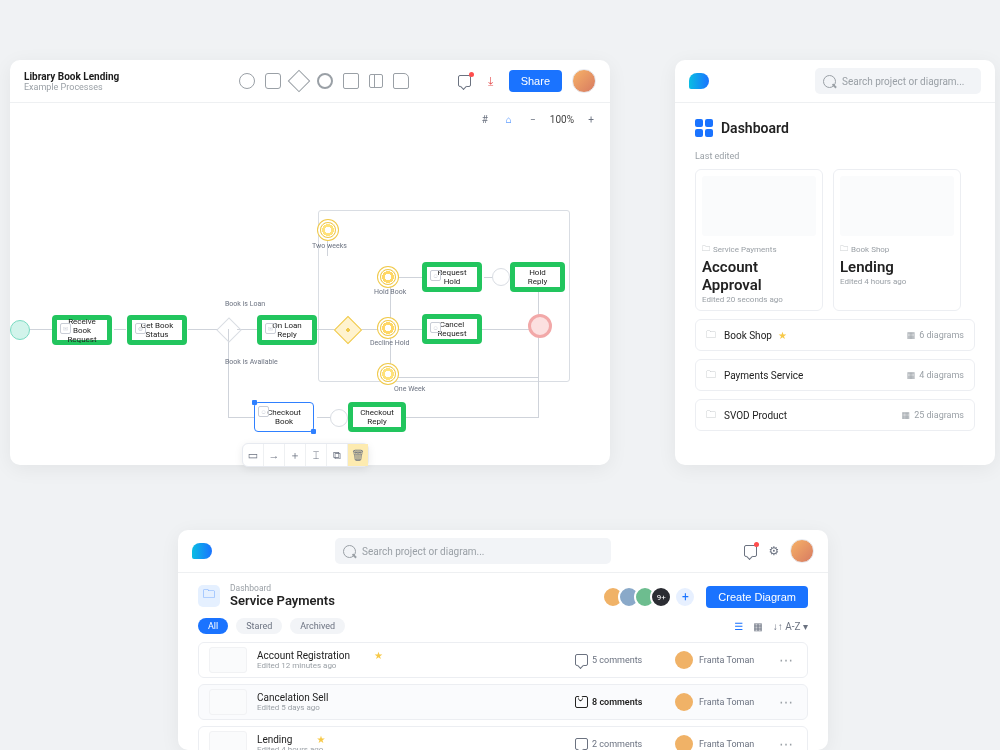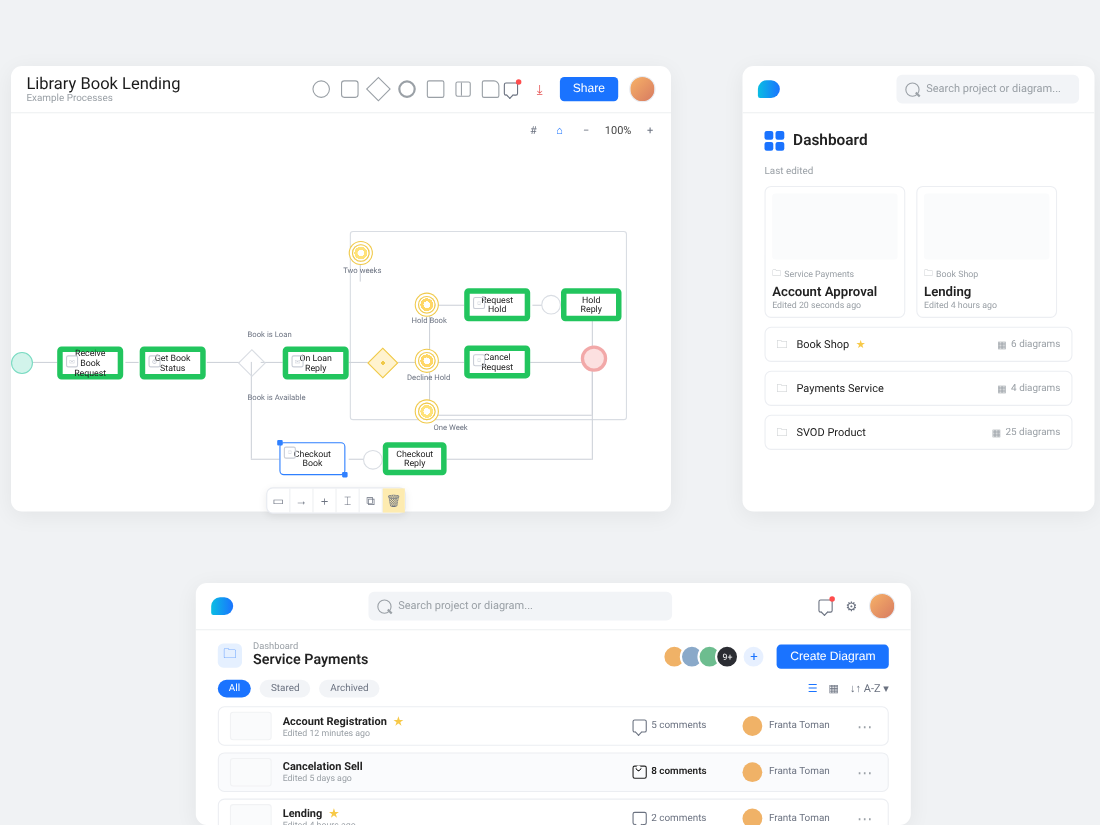--- a/index.html
+++ b/index.html
@@ -1,21 +1,21 @@
 <!DOCTYPE html>
 <html><head>
 <meta charset="utf-8">
 <style>
 html,body{margin:0;padding:0;width:1000px;height:750px;background:#f0f2f4;font-family:-apple-system,BlinkMacSystemFont,'Segoe UI',Roboto,sans-serif;font-size:12px;color:#222;position:relative;overflow:hidden}
 .panel{background:#fff;border-radius:10px;box-shadow:0 4px 20px rgba(0,0,0,.06);position:absolute}
 
 #editor{left:10px;top:60px;width:600px;height:405px}
 .ed-header{display:flex;align-items:center;height:42px;padding:0 14px;border-bottom:1px solid #eef0f2}
 .ed-title{display:flex;flex-direction:column}
-.ed-h1{font-size:15px;font-weight:400;color:#1b1b1b}
+.ed-h1{font-size:10px;font-weight:700;color:#1b1b1b}
 .ed-sub{font-size:9px;color:#9aa0a6}
 .ed-shapes{display:flex;gap:10px;margin-left:120px;align-items:center}
 .ed-shapes span{width:14px;height:14px;display:inline-block;position:relative}
 .sh-circ{border:1.4px solid #9aa0a6;border-radius:50%}
 .sh-rnd{border:1.4px solid #9aa0a6;border-radius:3px}
 .sh-diam{border:1.4px solid #9aa0a6;transform:rotate(45deg);width:10px;height:10px} 
 .sh-sq{border:1.4px solid #9aa0a6;border-radius:2px}
 .sh-pane{border:1.4px solid #9aa0a6;border-radius:2px;box-sizing:border-box}
 .sh-pane::after{content:'';position:absolute;left:4px;top:0;bottom:0;border-left:1.4px solid #9aa0a6}
 .sh-doc{border:1.4px solid #9aa0a6;border-radius:2px;border-top-right-radius:5px}
@@ -59,21 +59,21 @@
 .search-box{margin-left:auto;display:flex;align-items:center;gap:6px;background:#f2f4f7;border-radius:5px;padding:4px 8px;font-size:10px;color:#9aa0a6;width:150px;height:18px}
 .dh-body{padding:16px 20px 0}
 .dh-title{display:flex;align-items:center;gap:8px;font-size:14px;font-weight:600}
 .dh-grid-ic{width:18px;height:18px;display:inline-grid;grid-template-columns:1fr 1fr;grid-template-rows:1fr 1fr;gap:2px}
 .dh-grid-ic i{background:#1a73ff;border-radius:2px}
 .sec-lbl{font-size:9px;color:#9aa0a6;margin-top:14px}
 .dh-cards{display:flex;gap:10px;margin-top:8px}
 .dh-card{width:128px;border:1px solid #eceef2;border-radius:6px;padding:6px;box-sizing:border-box}
 .dh-thumb{height:60px;background:#fafbfc;border-radius:3px;margin-bottom:6px;position:relative;overflow:hidden}
 .dh-card-meta{font-size:8px;color:#9aa0a6;display:flex;align-items:center;gap:3px}
-.dh-card-name{font-size:12px;font-weight:600;margin-top:2px}
+.dh-card-name{font-size:15px;font-weight:600;margin-top:2px}
 .dh-card-time{font-size:8px;color:#9aa0a6;margin-top:1px}
 .dh-ptitle{font-size:10px;font-weight:600;margin-top:18px;display:flex;align-items:center;gap:6px}
 .chip{background:#eef0f3;color:#6b7280;font-size:9px;border-radius:8px;padding:1px 5px}
 .proj-list{margin-top:8px;display:flex;flex-direction:column;gap:8px}
 .proj-row{border:1px solid #eceef2;border-radius:6px;height:30px;display:flex;align-items:center;padding:0 10px;font-size:10px;cursor:pointer}
 .proj-row .count{margin-left:auto;font-size:9px;color:#9aa0a6;display:flex;align-items:center;gap:4px}
 .star{color:#f7c948}
 
 #proj{left:178px;top:530px;width:650px;height:220px;overflow:hidden}
 .pr-header{height:42px;display:flex;align-items:center;padding:0 14px;border-bottom:1px solid #eef0f2}
@@ -88,21 +88,21 @@
 .add-circ{width:18px;height:18px;border-radius:50%;background:#e7f0ff;color:#1a73ff;display:flex;align-items:center;justify-content:center;margin-left:4px;font-size:12px;cursor:pointer}
 .tabs{display:flex;gap:8px;padding:10px 20px 0;align-items:center}
 .tab{font-size:9px;color:#6b7280;background:#f2f4f7;border-radius:10px;padding:3px 10px;cursor:pointer}
 .tab.active{background:#1a73ff;color:#fff}
 .view-ctl{margin-left:auto;display:flex;gap:10px;align-items:center;color:#6b7280;font-size:10px}
 .diag-list{padding:8px 20px 0;display:flex;flex-direction:column;gap:6px}
 .diag-row{border:1px solid #eceef2;border-radius:6px;height:34px;display:flex;align-items:center;padding:0 10px;font-size:10px}
 .diag-row.hi{background:#fafbfd}
 .diag-thumb{width:36px;height:24px;background:#fafbfc;border-radius:3px;margin-right:10px;border:1px solid #f1f2f4}
 .diag-meta{display:flex;flex-direction:column}
-.diag-name{font-weight:700;font-size:10px;display:flex;align-items:flex-end;gap:6px}
+.diag-name{font-weight:400;font-size:10px;display:flex;align-items:center;gap:24px}
 .diag-time{font-size:8px;color:#9aa0a6}
 .comm{margin-left:auto;font-size:9px;color:#6b7280;display:flex;align-items:center;gap:4px;width:100px}
 .owner{display:flex;align-items:center;gap:6px;font-size:9px;color:#6b7280;width:100px}
 .row-more{color:#9aa0a6;font-size:14px;cursor:pointer;padding:0 4px}
 .mag{width:11px;height:11px;border:1.5px solid #9aa0a6;border-radius:50%;position:relative}
 .mag::after{content:'';position:absolute;width:5px;height:1.5px;background:#9aa0a6;transform:rotate(45deg);left:8px;top:9px}
 .comm-ic{width:11px;height:10px;border:1.3px solid currentColor;border-radius:2px;position:relative}
 .comm-ic::after{content:'';position:absolute;left:2px;bottom:-3px;width:4px;height:4px;border-right:1.3px solid currentColor;border-bottom:1.3px solid currentColor;transform:rotate(45deg);background:#fff}
 </style>
 </head>

